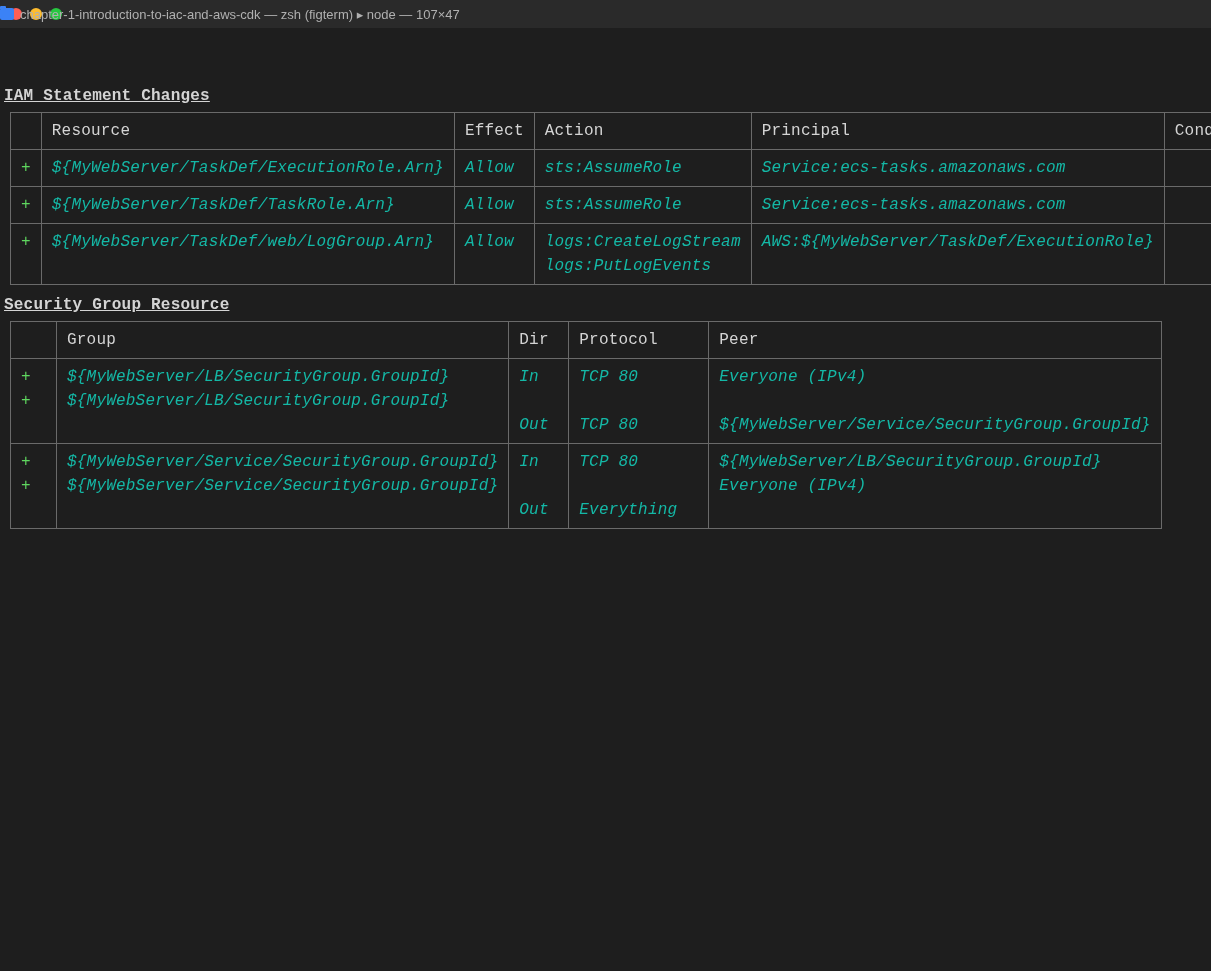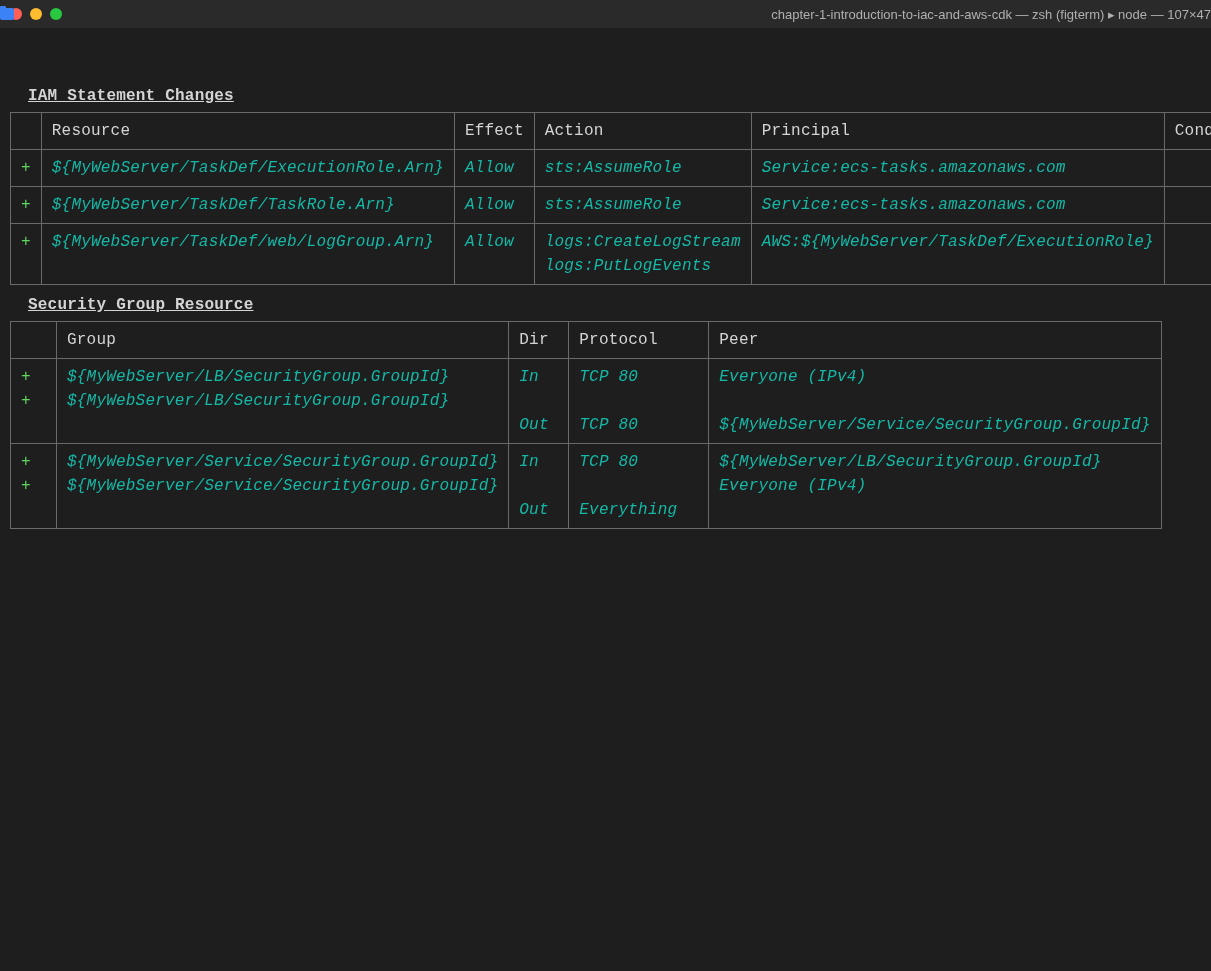--- a/index.html
+++ b/index.html
@@ -26,21 +26,21 @@
   }
   .tl { width: 12px; height: 12px; border-radius: 50%; }
   .tl-red { background: #ff5f57; }
   .tl-yellow { background: #febc2e; }
   .tl-green { background: #28c840; }
   .title-wrap {
     position: absolute;
     left: 0; right: 0;
     display: flex;
     align-items: center;
-    justify-content: space-between;
+    justify-content: flex-start;
     gap: 6px;
     font-size: 13px;
     color: #b0b0b0;
     font-family: -apple-system, sans-serif;
     pointer-events: none;
   }
   .folder-icon {
     width: 14px; height: 12px;
     background: #3b82f6;
     border-radius: 2px;
@@ -56,21 +56,21 @@
   }
   .terminal {
     padding: 8px 4px;
     line-height: 1.5;
     letter-spacing: 0.2px;
   }
   .prompt-line { color: #d4d4d4; }
   .cmd { color: #d4d4d4; }
   .sparkle { color: #f5d76e; }
   .yellow { color: #d9c947; }
-  .underline { text-decoration: underline; margin-left: 24px; }
+  .underline { text-decoration: underline; }
   .white { color: #d4d4d4; }
   table {
     border-collapse: collapse;
     margin: 4px 0 8px 6px;
   }
   th, td {
     border: 1px solid #6a6a6a;
     padding: 6px 10px;
     text-align: left;
     vertical-align: top;

